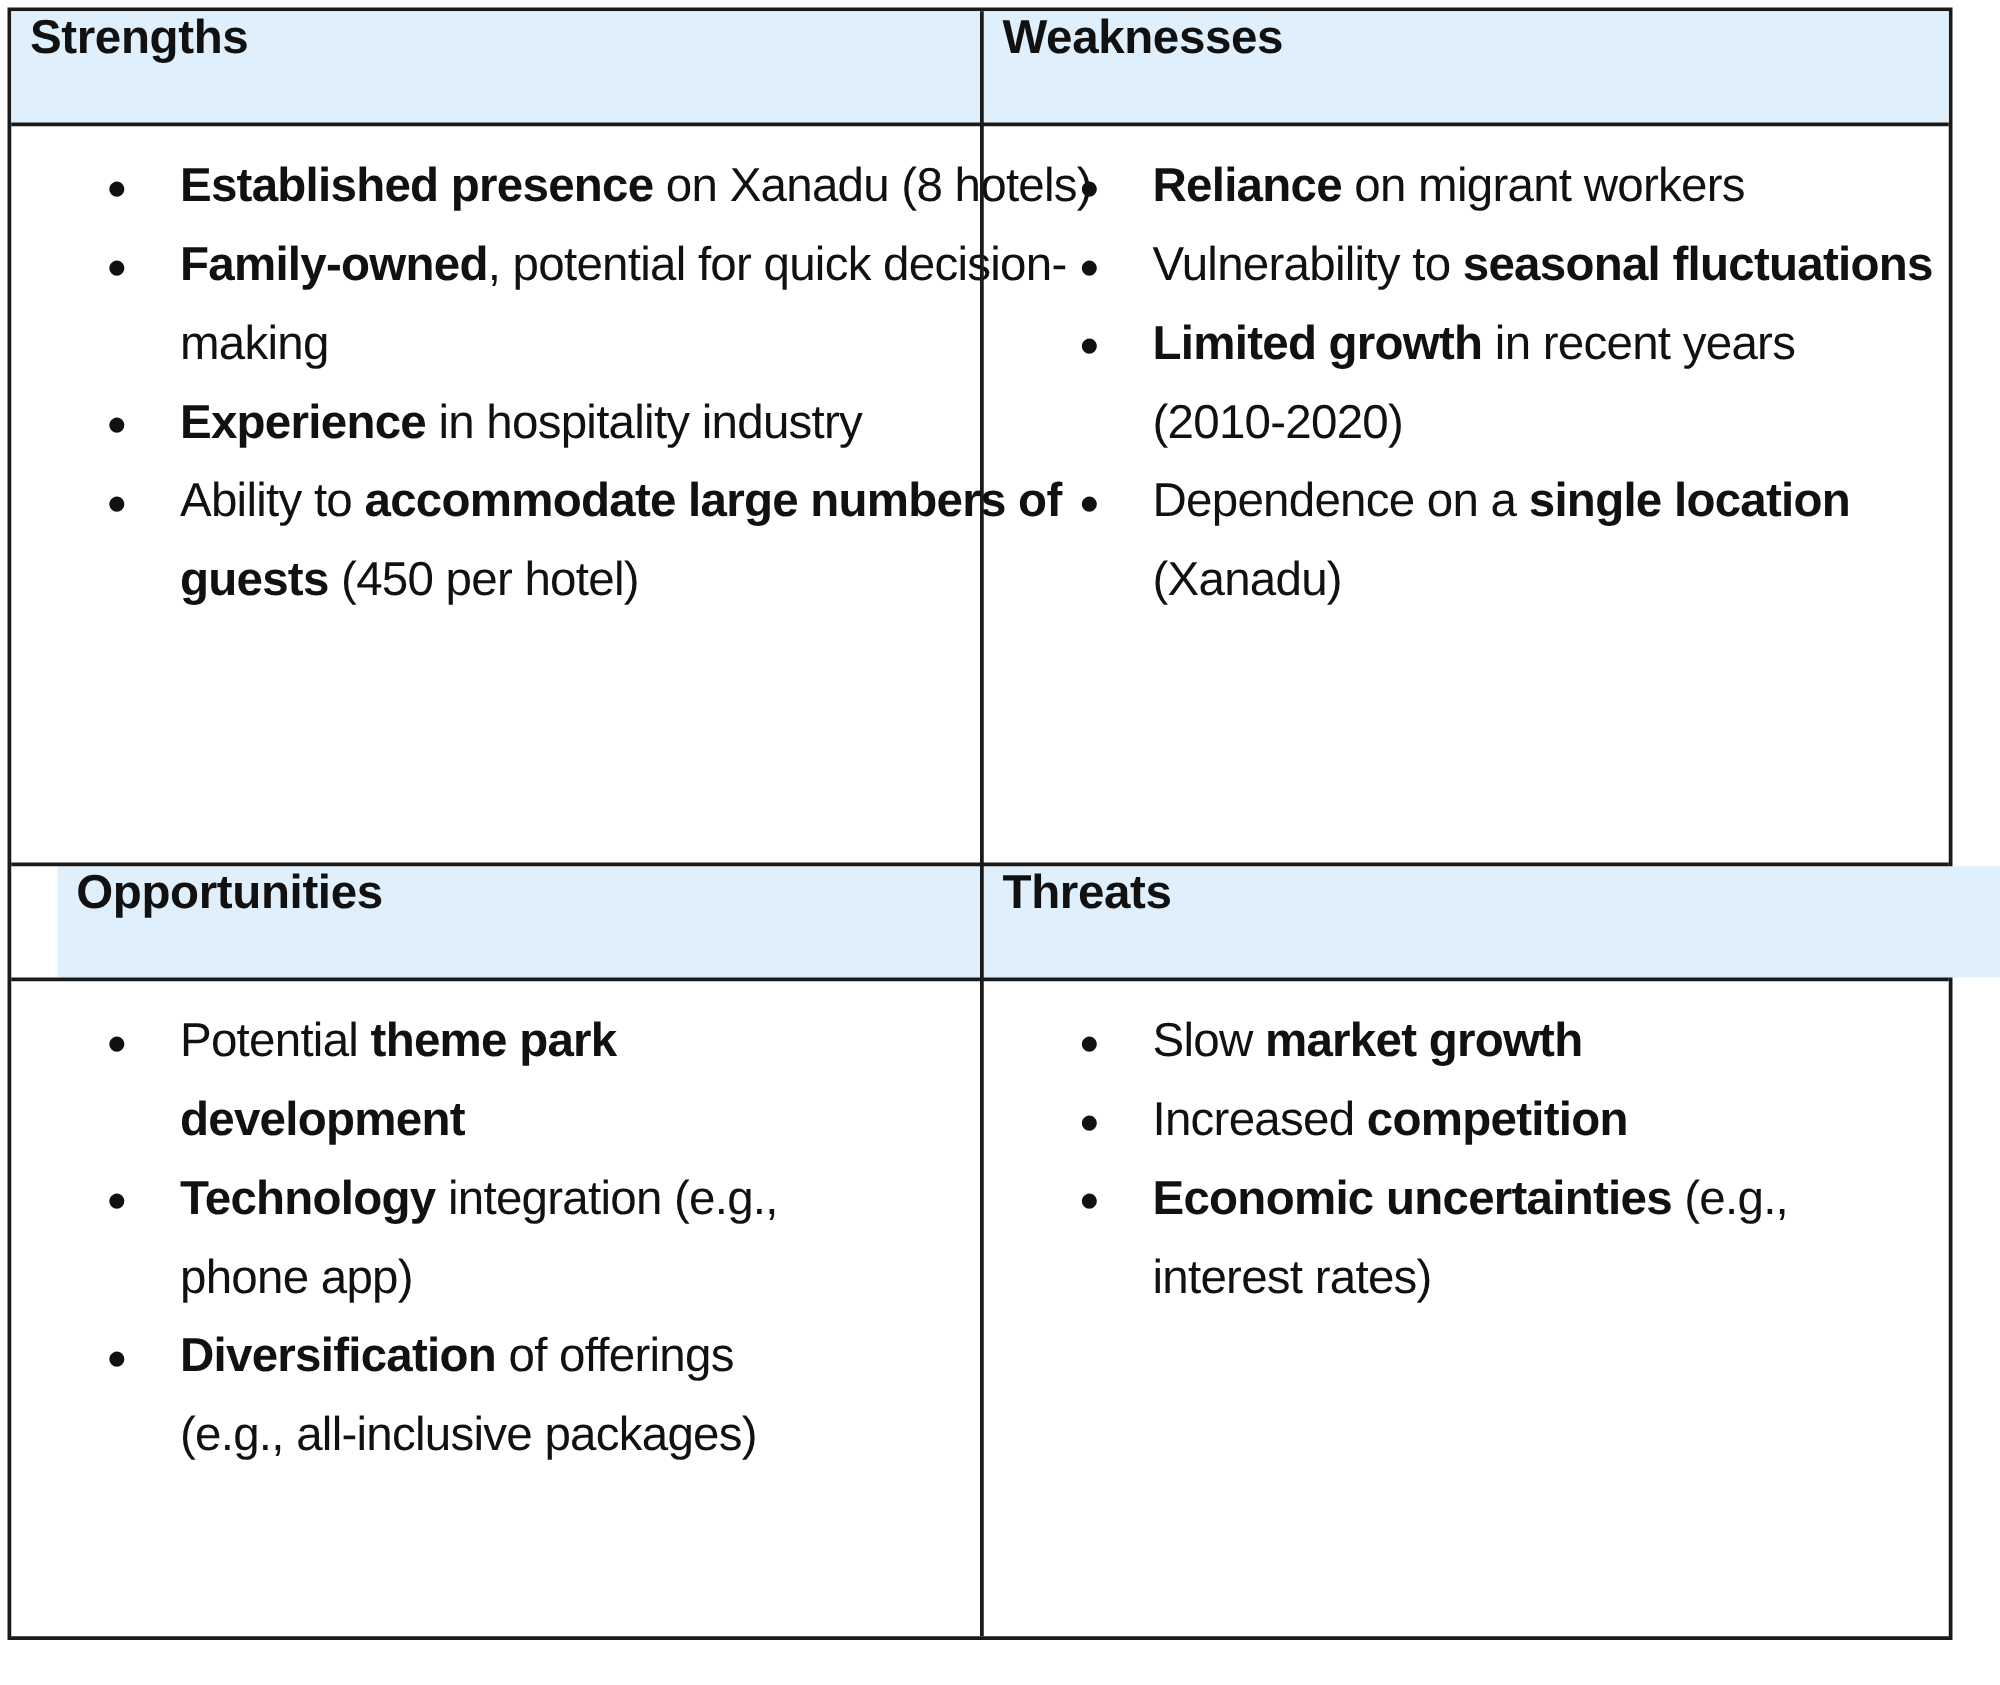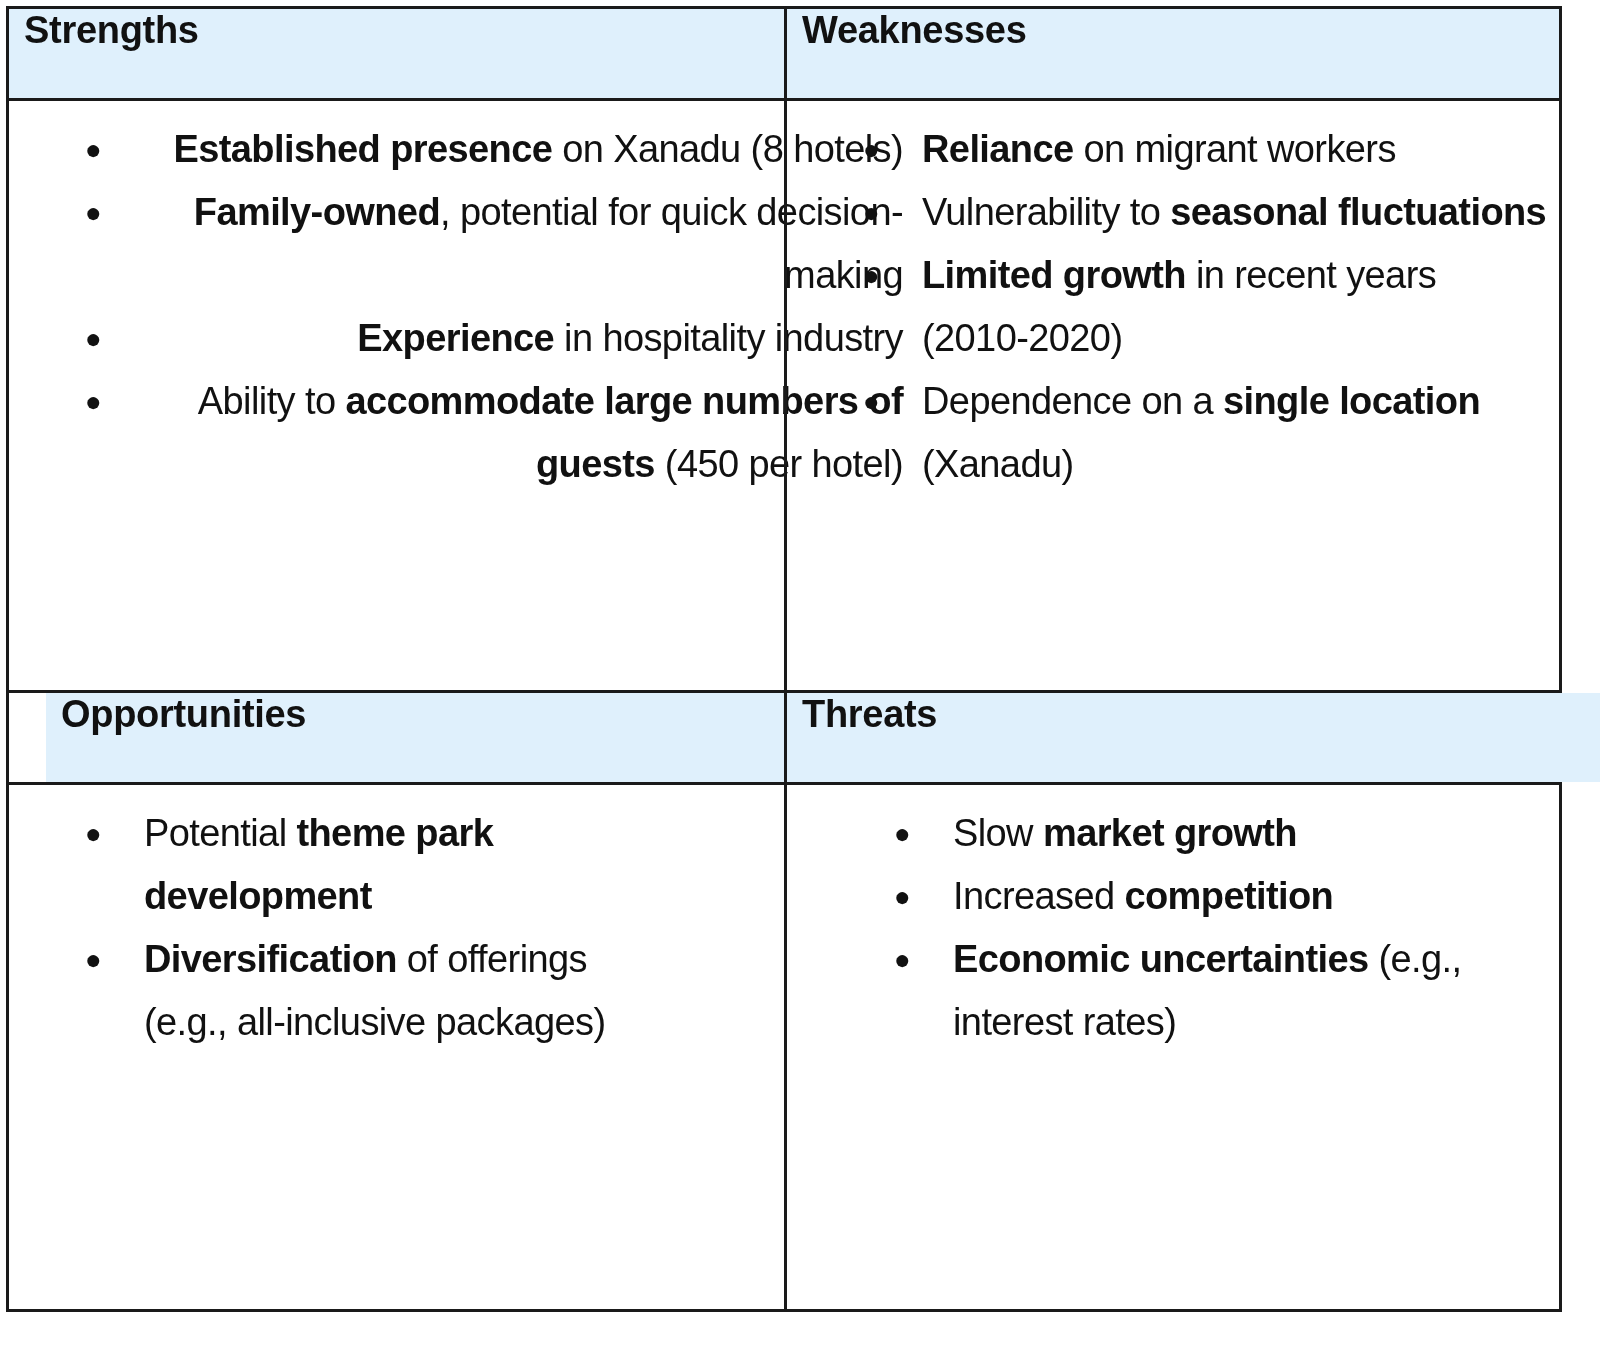--- a/index.html
+++ b/index.html
@@ -19,21 +19,21 @@
   .body b { font-weight: bold; }
 </style>
 </head>
 <body>
 
 <div class="swot">
 
   <div class="cell head" style="left:0;top:0;width:775px;">
     <span>Strengths</span>
   </div>
-  <div class="cell body" style="left:0;top:92px;width:902px;height:590px;padding-top:17px;text-align:right;">
+  <div class="cell body" style="left:0;top:92px;width:902px;height:590px;padding-top:17px;">
     <ul>
         <li><b>Established presence</b> on Xanadu (8 hotels)</li>
         <li><b>Family-owned</b>, potential for quick decision-making</li>
         <li><b>Experience</b> in hospitality industry</li>
         <li>Ability to <b>accommodate large numbers of guests</b> (450 per hotel)</li>
       </ul>
   </div>
 
   <div class="cell head" style="left:778px;top:0;width:772px;">
     <span>Weaknesses</span>
@@ -46,28 +46,29 @@
         <li>Dependence on a <b>single location</b> (Xanadu)</li>
       </ul>
   </div>
 
   <div class="cell head" style="left:0;top:684px;width:775px;margin-left:37px;">
     <span>Opportunities</span>
   </div>
   <div class="cell body" style="left:0;top:776px;width:660px;height:524px;padding-top:17px;">
     <ul>
         <li>Potential <b>theme park development</b></li>
+        <li><b>Technology</b> integration (e.g., phone app)</li>
         <li><b>Diversification</b> of offerings (e.g., all-inclusive packages)</li>
       </ul>
   </div>
 
   <div class="cell head" style="left:778px;top:684px;width:879px;">
     <span>Threats</span>
   </div>
-  <div class="cell body" style="left:778px;top:776px;width:772px;height:524px;padding-top:17px;margin-left:31px;">
+  <div class="cell body" style="left:778px;top:776px;width:772px;height:524px;padding-top:17px;">
     <ul>
         <li>Slow <b>market growth</b></li>
         <li>Increased <b>competition</b></li>
         <li><b>Economic uncertainties</b> (e.g., interest rates)</li>
       </ul>
   </div>
 
   <div class="vline"></div>
   <div class="hline" style="top:89px;"></div>
   <div class="hline" style="top:681px;"></div>

